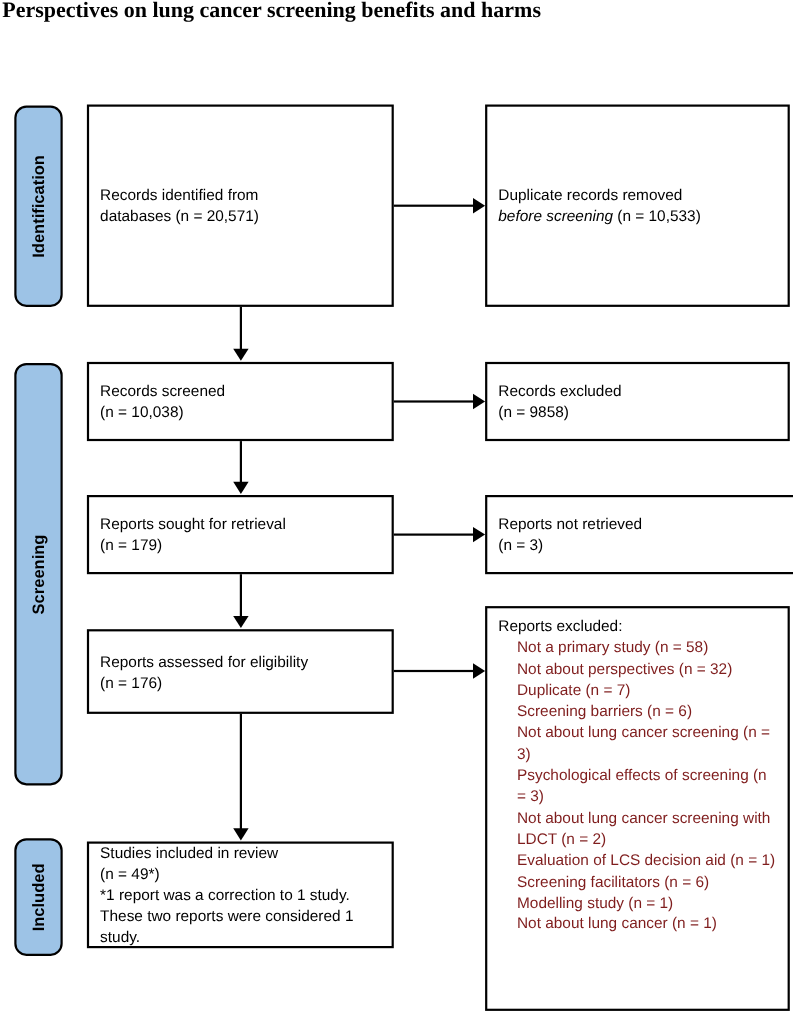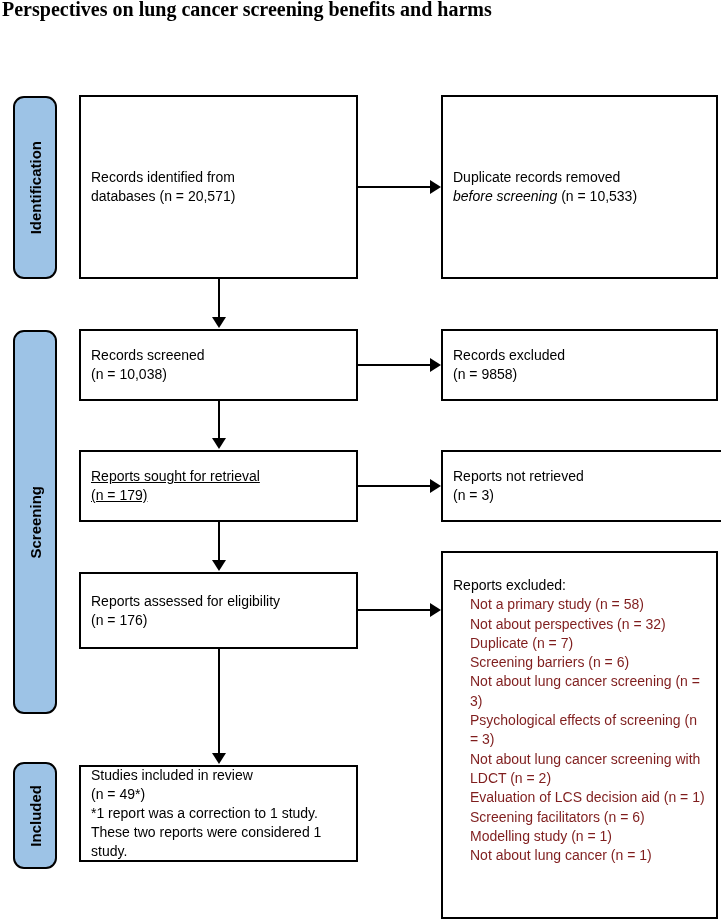--- a/index.html
+++ b/index.html
@@ -84,34 +84,34 @@
     position: absolute;
     background: #ffffff;
     border: 2px solid #000000;
     box-sizing: border-box;
     display: flex;
     align-items: center;
     padding: 0 10px;
   }
   .flow-box.top-align {
     align-items: flex-start;
-    padding-top: 23px;
+    padding-top: 7px;
   }
   .box-text {
     font-size: 14px;
     line-height: 19px;
     color: #000000;
     white-space: pre-wrap;
   }
   .box-text em { font-style: italic; }
 
   
   #box-identified   { left: 79px; top: 95px;  width: 279px; height: 184px; }
   #box-screened     { left: 79px; top: 329px; width: 279px; height: 72px;  }
-  #box-sought       { left: 79px; top: 450px; width: 279px; height: 72px; text-decoration: underline;  }
+  #box-sought       { left: 79px; top: 450px; width: 279px; height: 72px;  }
   #box-assessed     { left: 79px; top: 572px; width: 279px; height: 77px;  }
   #box-included     { left: 79px; top: 765px; width: 279px; height: 97px;  }
 
   
   #box-duplicates   { left: 441px; top: 95px;  width: 277px; height: 184px; }
   #box-rec-excluded { left: 441px; top: 329px; width: 277px; height: 72px;  }
   #box-not-retrieved{ left: 441px; top: 450px; width: 322px; height: 72px;  }
   #box-rep-excluded { left: 441px; top: 551px; width: 277px; height: 368px; }
 
   

